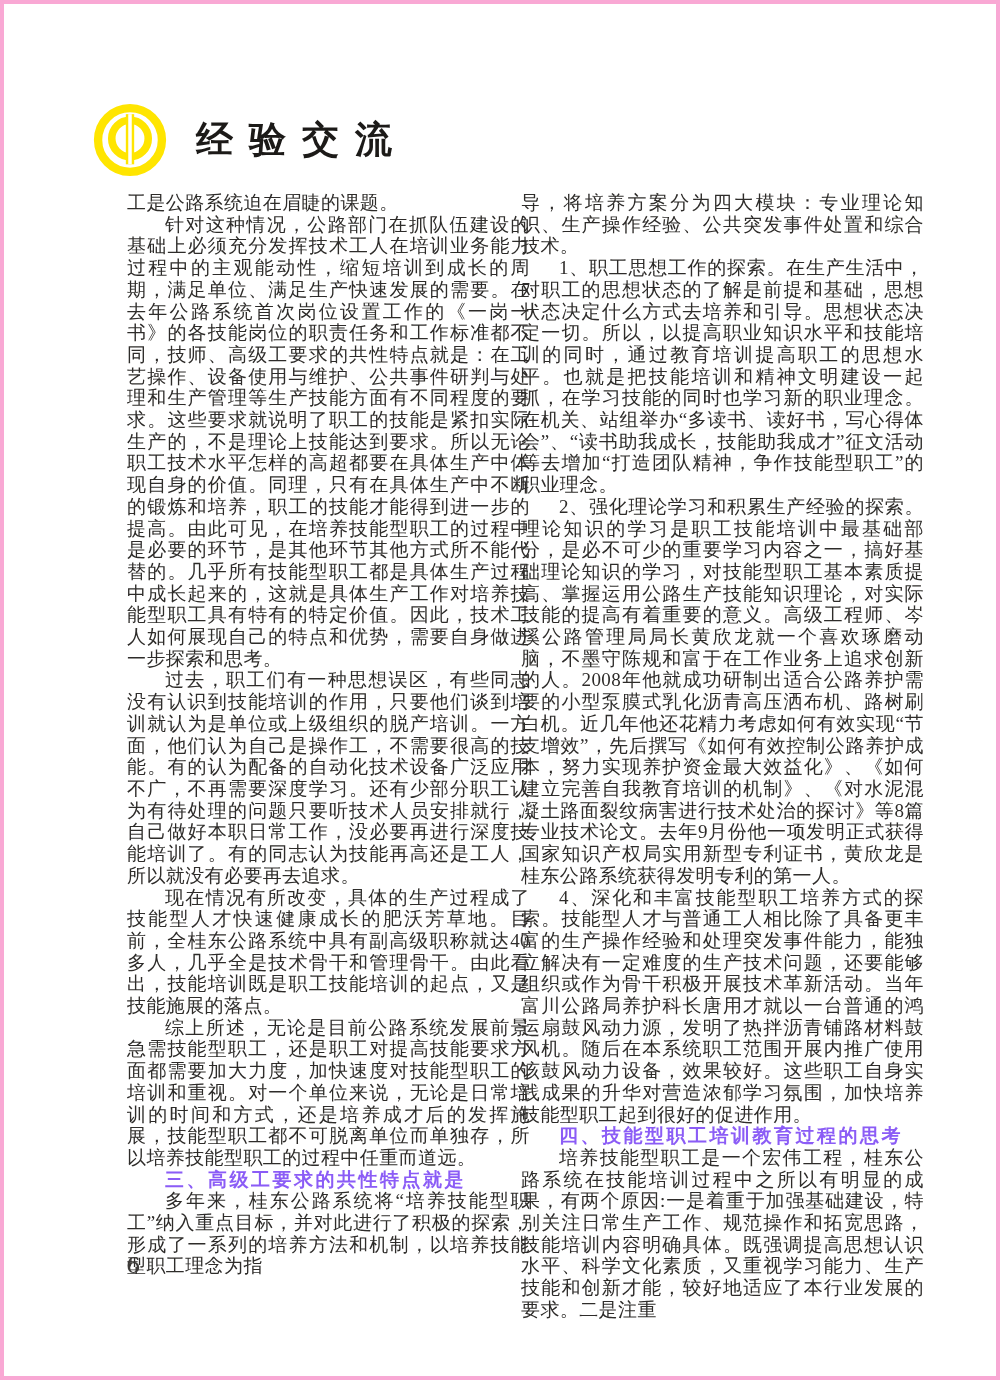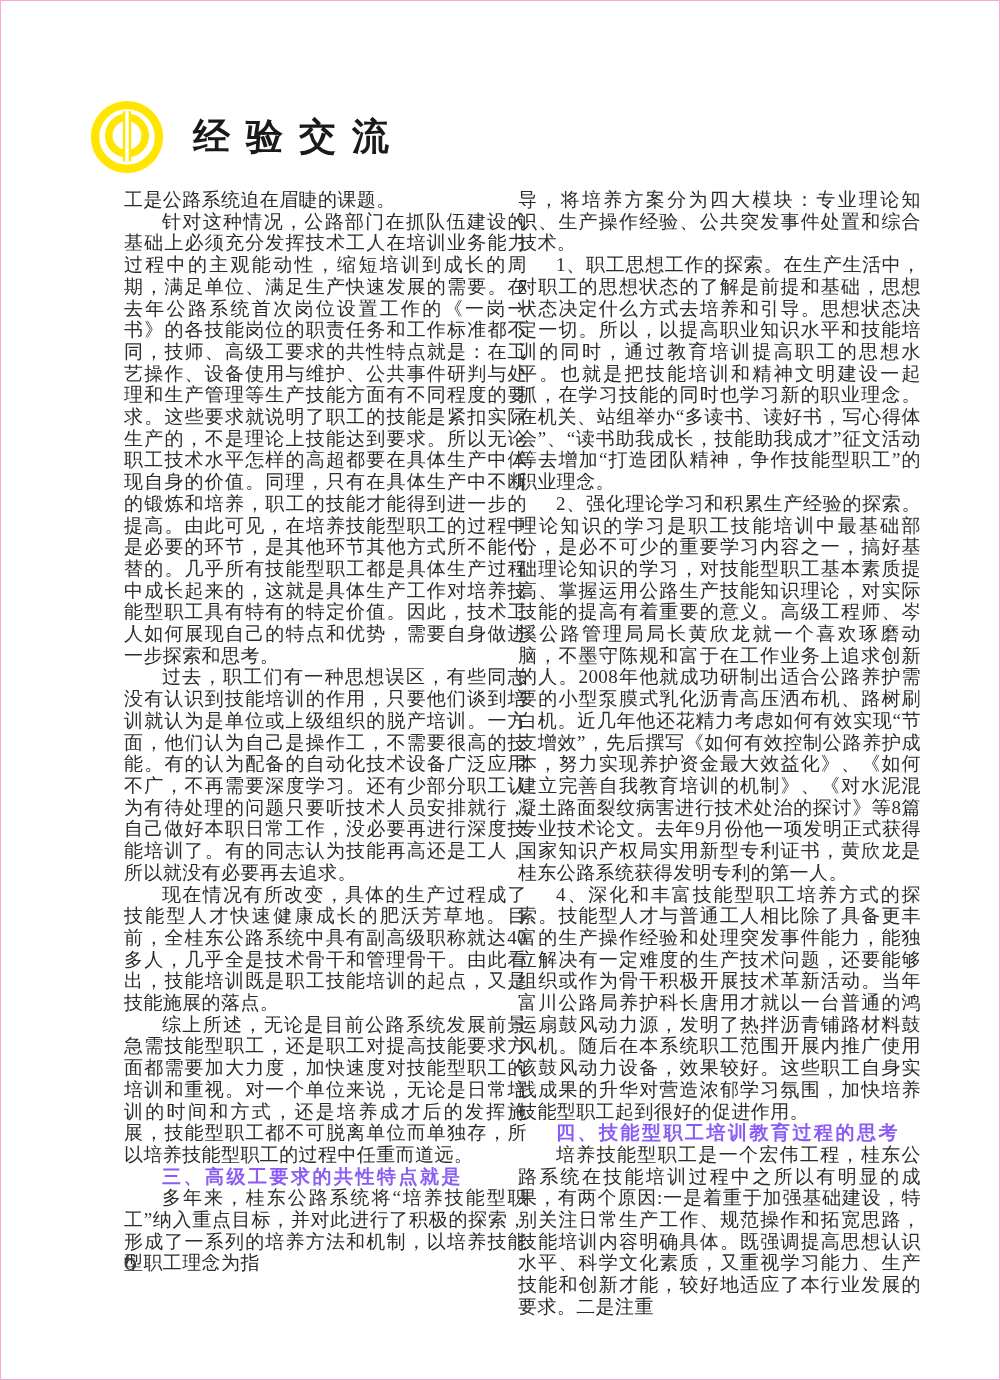--- a/index.html
+++ b/index.html
@@ -6,21 +6,21 @@
     margin: 0;
     padding: 0;
     background: #ffffff;
   }
   .page {
     position: relative;
     width: 1000px;
     height: 1380px;
     background: #ffffff;
     box-sizing: border-box;
-    border: 1px solid #f9a8d4;
+    border: 4px solid #f9a8d4;
     overflow: hidden;
     font-family: "DejaVu Serif", "Liberation Serif", serif;
     color: #2e2c2a;
   }
   
   .header {
     position: absolute;
     left: 88px;
     top: 98px;
     display: flex;

